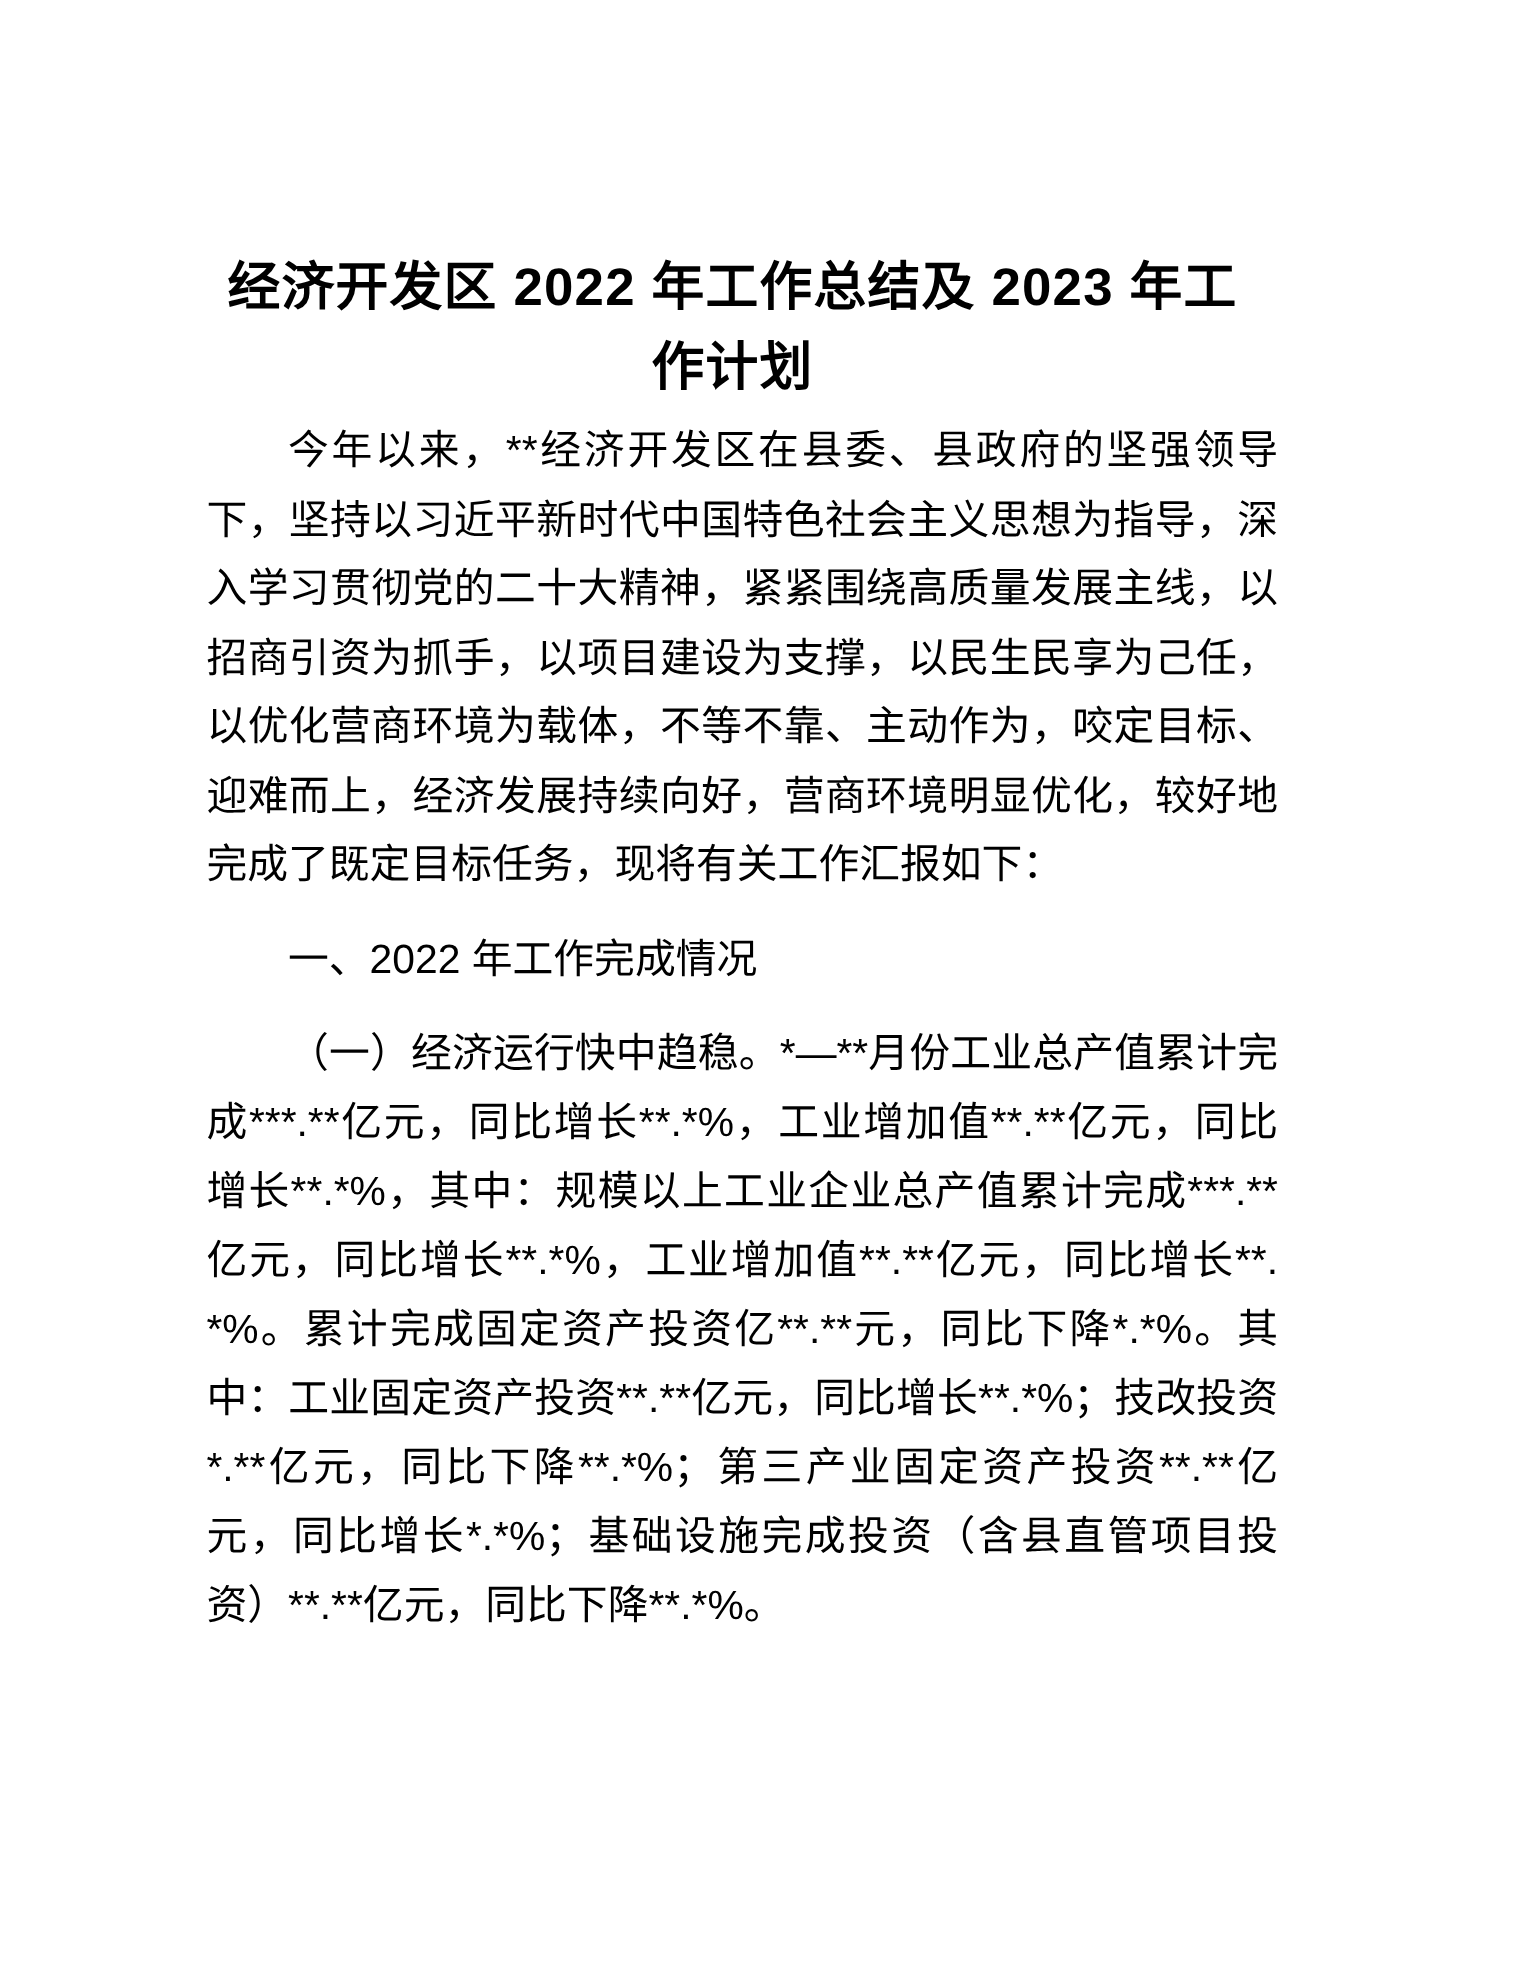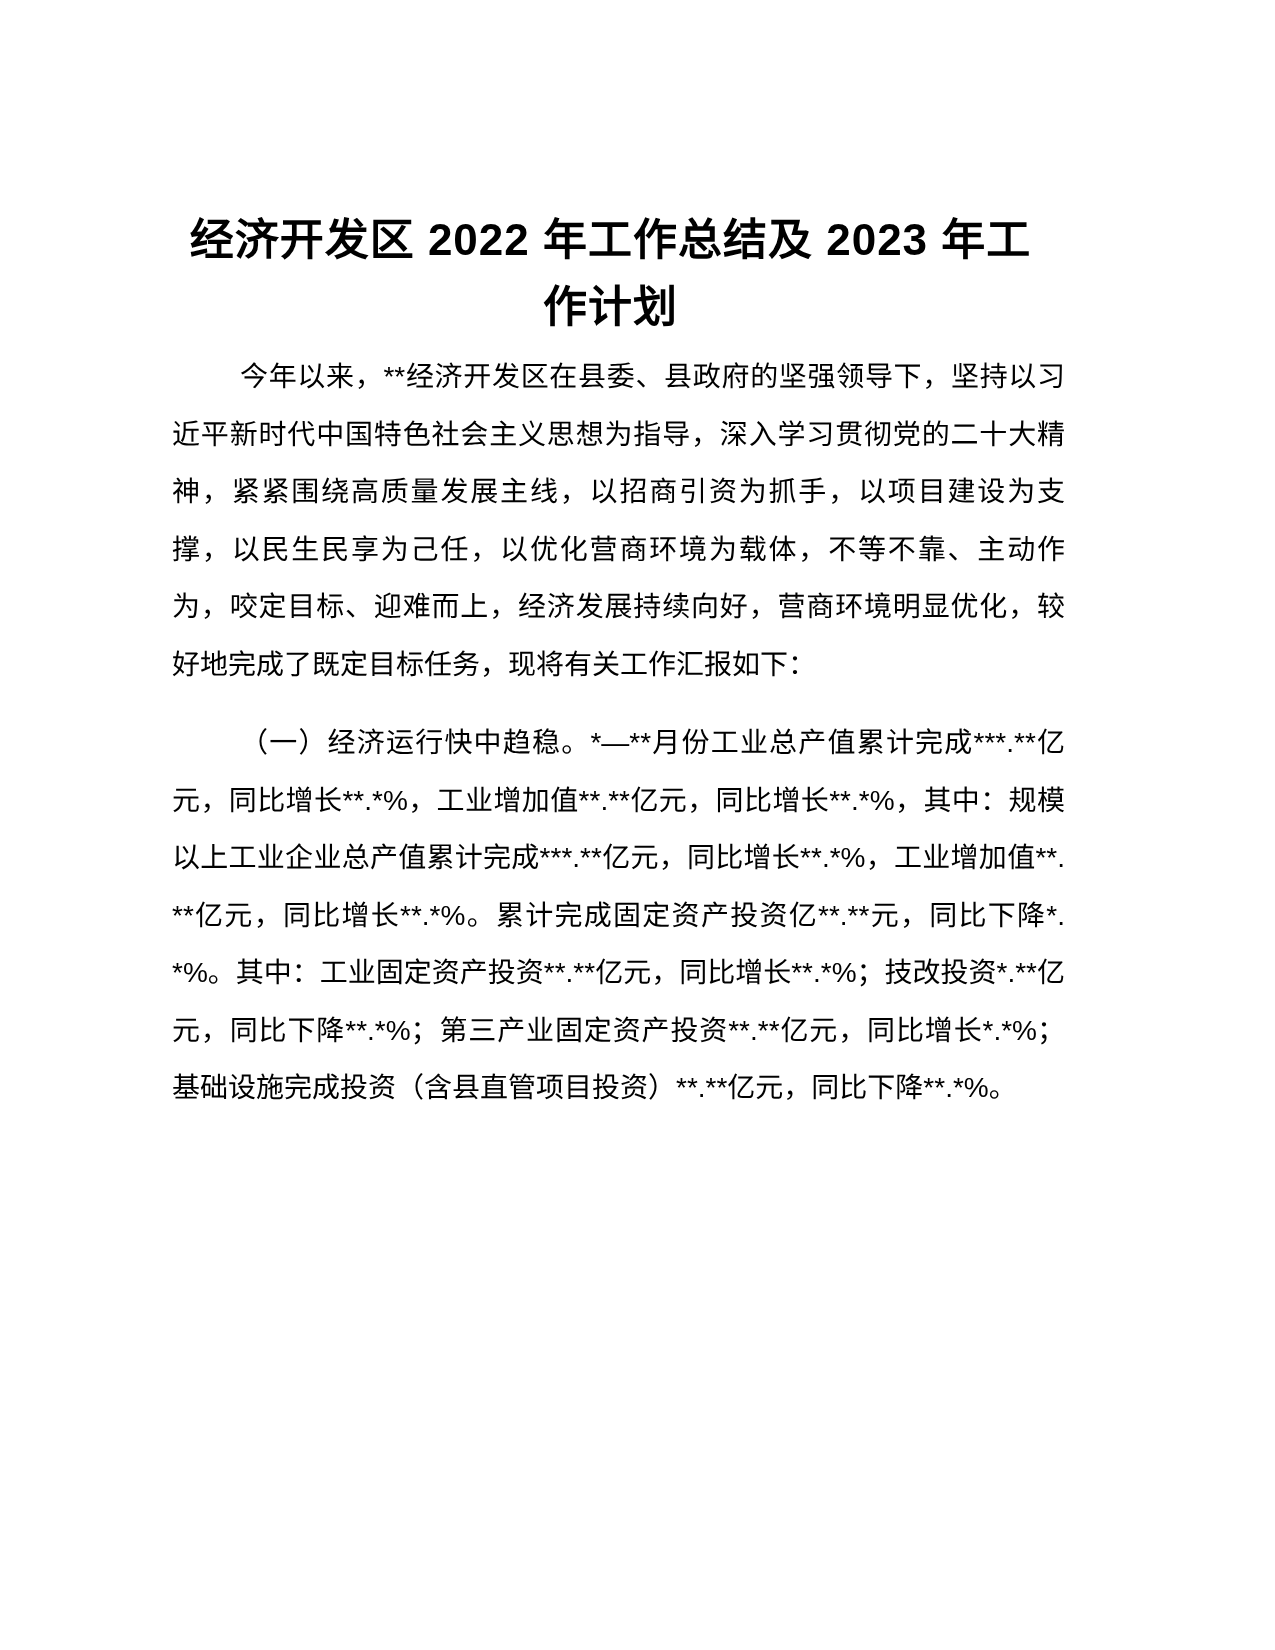--- a/index.html
+++ b/index.html
@@ -23,21 +23,21 @@
   }
   .doc-title {
     font-size: 44px;
     line-height: 67px;
     font-weight: 700;
     text-align: center;
     margin: 0 16px 8px 0;
     letter-spacing: 1px;
   }
   .body-para {
-    font-size: 28px;
+    font-size: 34px;
     line-height: 57.5px;
     font-weight: 400;
     margin: 0 0 21px 0;
     text-align: justify;
     text-indent: 68px;
     word-break: break-all;
   }
   .section-heading {
     font-size: 34px;
     line-height: 57.5px;
@@ -47,16 +47,17 @@
   }
 </style>
 </head>
 <body>
 
 <div class="page">
   <h1 class="doc-title">经济开发区 2022 年工作总结及 2023 年工作计划</h1>
 
   <p class="body-para">今年以来，**经济开发区在县委、县政府的坚强领导下，坚持以习近平新时代中国特色社会主义思想为指导，深入学习贯彻党的二十大精神，紧紧围绕高质量发展主线，以招商引资为抓手，以项目建设为支撑，以民生民享为己任，以优化营商环境为载体，不等不靠、主动作为，咬定目标、迎难而上，经济发展持续向好，营商环境明显优化，较好地完成了既定目标任务，现将有关工作汇报如下：</p>
 
+  <h2 class="section-heading">一、2022 年工作完成情况</h2>
 
   <p class="body-para">（一）经济运行快中趋稳。*—**月份工业总产值累计完成***.**亿元，同比增长**.*%，工业增加值**.**亿元，同比增长**.*%，其中：规模以上工业企业总产值累计完成***.**亿元，同比增长**.*%，工业增加值**.**亿元，同比增长**.*%。累计完成固定资产投资亿**.**元，同比下降*.*%。其中：工业固定资产投资**.**亿元，同比增长**.*%；技改投资*.**亿元，同比下降**.*%；第三产业固定资产投资**.**亿元，同比增长*.*%；基础设施完成投资（含县直管项目投资）**.**亿元，同比下降**.*%。</p>
 
 </div>
 
 </body></html>

